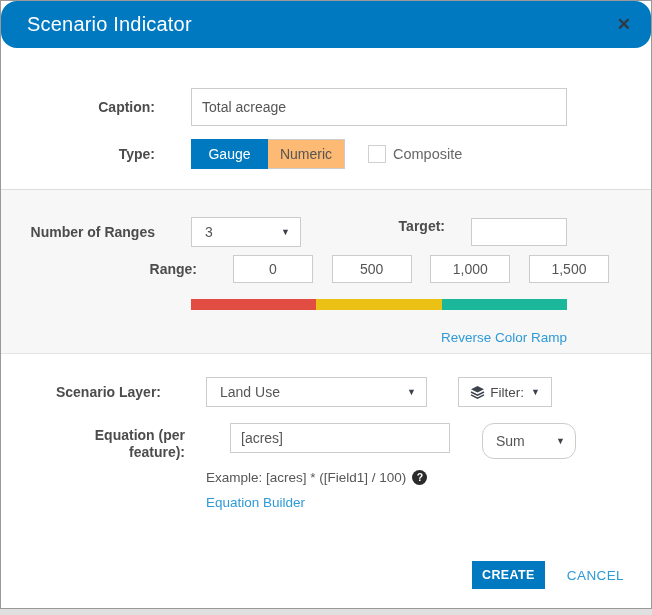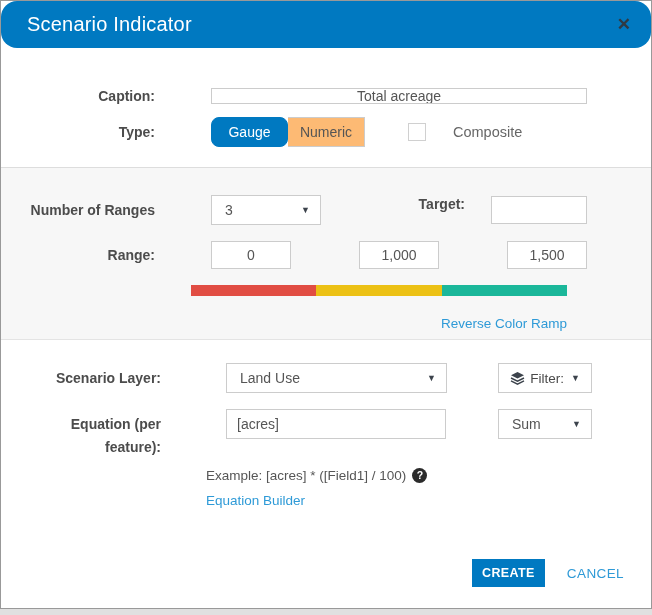--- a/index.html
+++ b/index.html
@@ -23,21 +23,21 @@
     border-radius: 16px;
   }
   .title { color: #ffffff; font-size: 20px; letter-spacing: 0.2px; }
   .close {
     margin-left: auto;
     color: #2f3a44;
     font-size: 17px; font-weight: bold;
     cursor: pointer; line-height: 1;
   }
   
-  .row { display: flex; align-items: center; gap: 20px; }
+  .row { display: flex; align-items: center; }
   .label {
     width: 190px; padding-right: 36px;
     text-align: right;
     font-size: 14px; font-weight: bold; color: #4c4c4c;
     flex-shrink: 0;
   }
   .label2 {
     width: 205px; padding-right: 45px;
     text-align: right;
     font-size: 14px; font-weight: bold; color: #4c4c4c;
@@ -56,73 +56,73 @@
     display: flex; align-items: center; justify-content: space-between;
     padding: 0 10px 0 13px;
     font-size: 14px; color: #555555;
     cursor: pointer;
   }
   .arrow { font-size: 9px; color: #3c434c; margin-left: 8px; }
   .link { color: #2e9ad7; font-size: 13.5px; text-decoration: none; cursor: pointer; }
 
   
   .body-top { padding-top: 40px; padding-bottom: 20px; }
-  .caption-input { width: 376px; height: 16px; text-align: center; }
+  .caption-input { width: 376px; height: 38px; }
   .type-row { margin-top: 13px; }
   .segmented { display: flex; height: 30px; }
   .seg {
     width: 77px; height: 30px;
     border: 1px solid #cccccc; background: #fdba74;
     font-family: inherit; font-size: 14px; color: #555555;
     cursor: pointer;
   }
   .seg + .seg { border-left: none; }
-  .seg.selected { background: #0079c1; border-color: #0079c1; color: #ffffff; border-radius: 8px; }
+  .seg.selected { background: #0079c1; border-color: #0079c1; color: #ffffff; }
   .checkbox {
     width: 18px; height: 18px;
     border: 1px solid #d0d0d0; background: #ffffff;
     margin-left: 23px; cursor: pointer; flex-shrink: 0;
   }
   .checkbox-label { margin-left: 7px; font-size: 14.5px; color: #666666; }
 
   
   .gray-section {
     background: #f7f7f7;
     border-top: 1px solid #dddddd;
     border-bottom: 1px solid #e4e4e4;
     padding: 27px 0 7px 0;
   }
   .ranges-content { width: 376px; display: flex; align-items: center; }
   .num-select { width: 110px; height: 30px; }
   .target-group { margin-left: auto; display: flex; }
   .target-label { font-size: 14px; font-weight: bold; color: #4c4c4c; }
   .target-input { width: 96px; height: 28px; margin-left: 26px; }
-  .range-row { margin-top: 16px; }
+  .range-row { margin-top: 8px; justify-content: center; }
   .range-inputs { width: 376px; display: flex; justify-content: space-between; }
   .range-input { width: 80px; height: 28px; text-align: center; }
   .ramp { margin: 16px 0 0 190px; width: 376px; height: 11px; display: flex; }
   .ramp-seg { flex: 1; }
   .reverse-row { margin-left: 190px; width: 376px; text-align: right; margin-top: 18px; line-height: 17px; }
 
   
   .body-bottom { padding-top: 23px; }
   .layer-select { width: 221px; height: 30px; }
   .filter-btn {
     margin-left: 31px;
     width: 94px; height: 30px;
     border: 1px solid #cccccc; background: #ffffff;
     display: flex; align-items: center; justify-content: center;
     gap: 5px;
     font-size: 13.5px; color: #4a4a4a;
     cursor: pointer;
   }
   .equation-row { margin-top: 16px; align-items: flex-start; }
-  .eq-label { line-height: 23px; padding-top: 4px; padding-left: 38px; }
+  .eq-label { line-height: 17px; padding-top: 4px; padding-left: 38px; margin-left: 24px; }
   .equation-input { width: 220px; height: 30px; }
-  .sum-select { width: 94px; height: 30px; margin-left: 32px; }
+  .sum-select { width: 94px; height: 36px; margin-left: 32px; border-radius: 12px; }
   .example-line {
     margin: 8px 0 0 205px;
     font-size: 13.5px; color: #565656;
     display: flex; align-items: center; line-height: 17px;
   }
   .help-badge {
     width: 15px; height: 15px; border-radius: 50%;
     background: #2b2b2b; color: #ffffff;
     font-size: 10.5px; font-weight: bold;
     display: inline-flex; align-items: center; justify-content: center;
@@ -181,20 +181,21 @@
         <div class="target-group">
           <span class="target-label">Target:</span>
           <input class="text-input target-input" value="" style="">
         </div>
       </div>
     </div>
     <div class="row range-row">
       <div class="label">Range:</div>
       <div class="range-inputs">
         <input class="text-input range-input" value="0" style="">
+        <input class="text-input range-input" value="500" style="">
         <input class="text-input range-input" value="1,000" style="">
         <input class="text-input range-input" value="1,500" style="">
       </div>
     </div>
     <div class="ramp">
       <div class="ramp-seg" style="background-color: rgb(225, 77, 67);"></div>
       <div class="ramp-seg" style="background-color: rgb(236, 193, 21);"></div>
       <div class="ramp-seg" style="background-color: rgb(27, 183, 154);"></div>
     </div>
     <div class="reverse-row">

